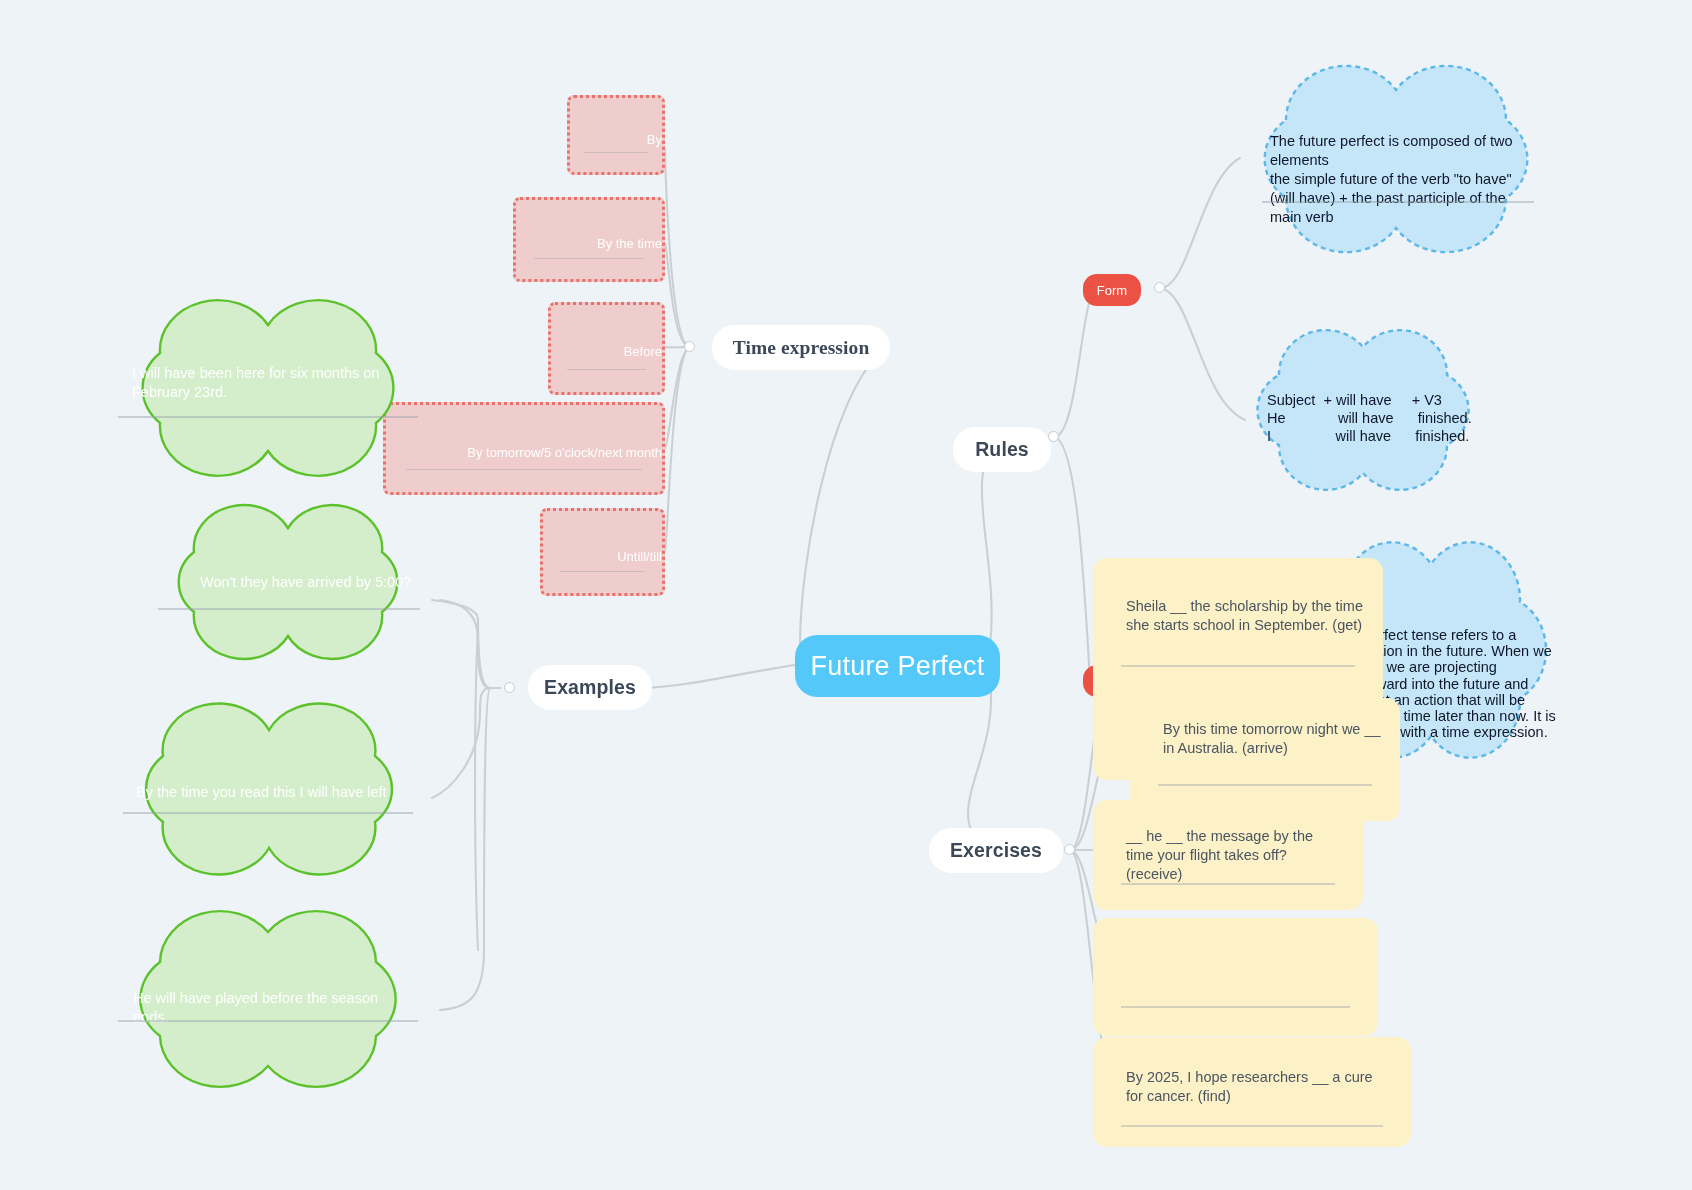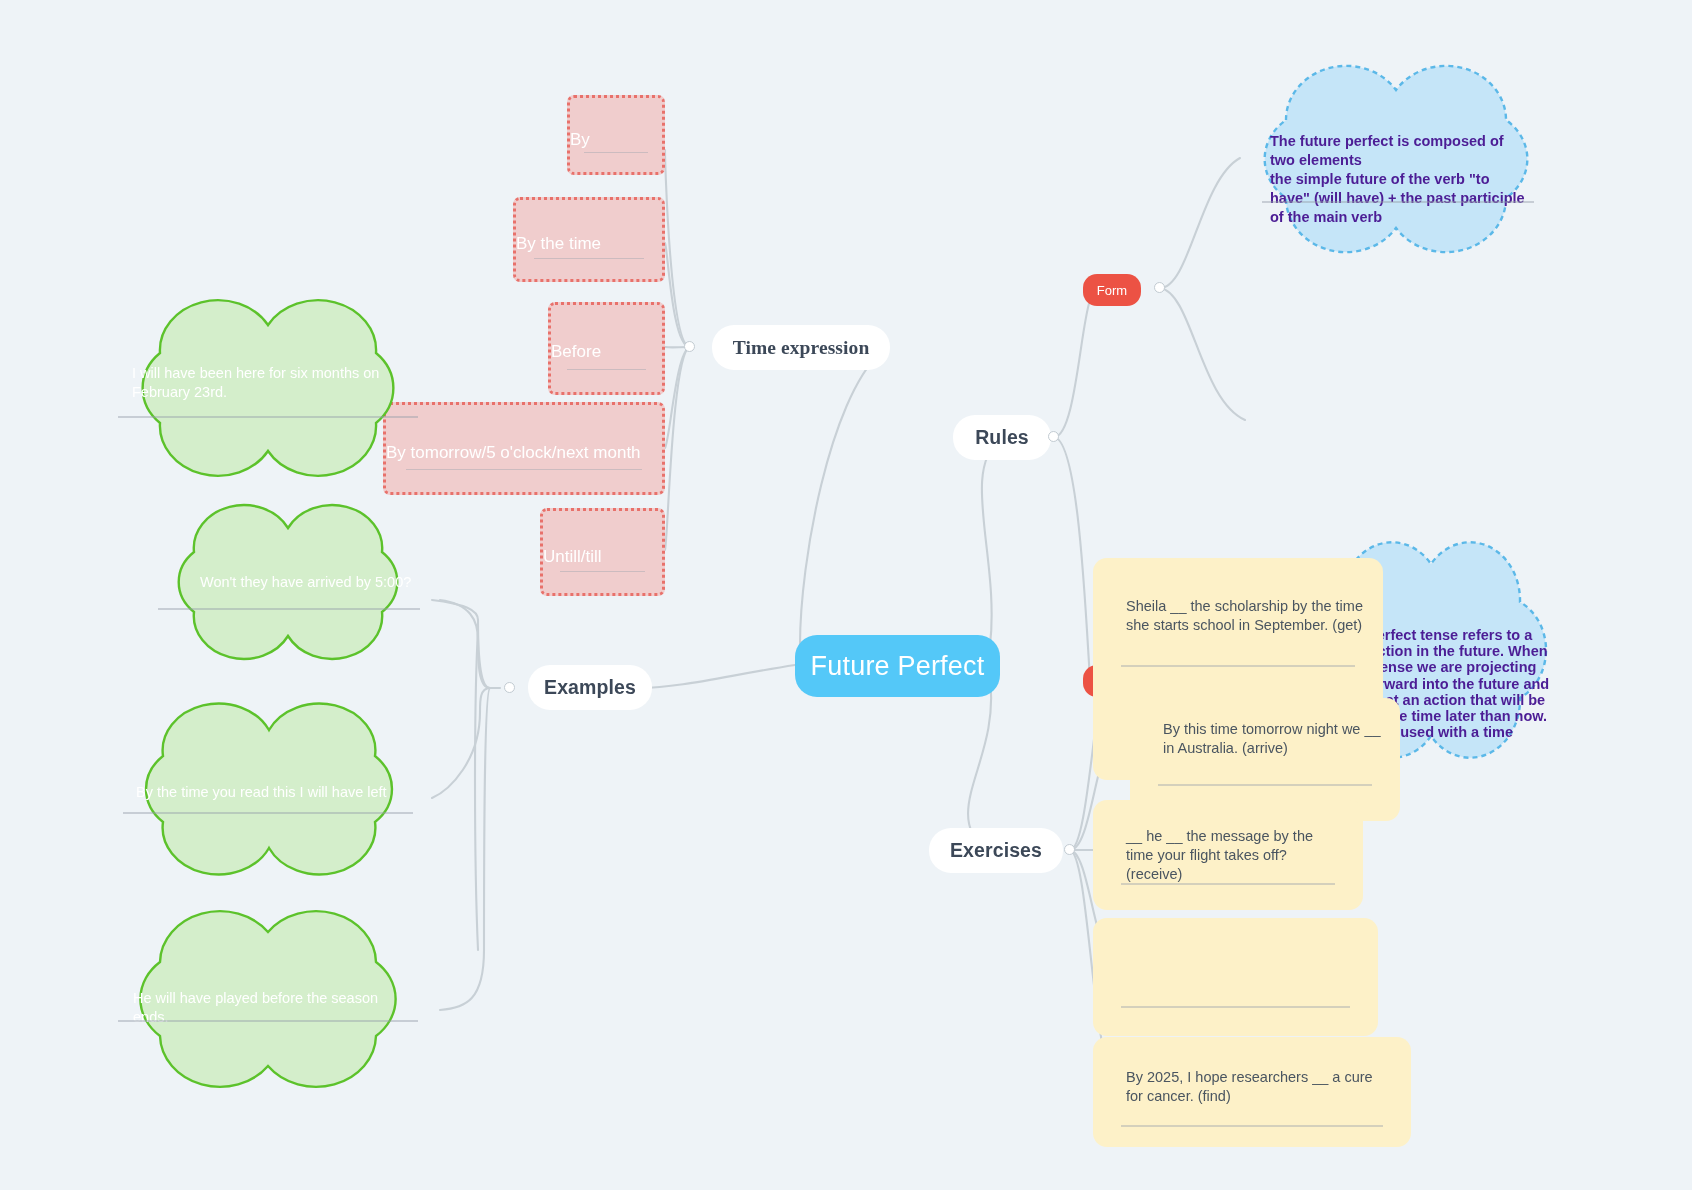--- a/index.html
+++ b/index.html
@@ -102,41 +102,40 @@
     position: absolute;
     height: 1.5px;
     background: rgba(150,160,170,.45);
   }
   .cloud-green .ctext {
     color: #ffffff;
     font-size: 14.5px;
     line-height: 19px;
   }
   .cloud-blue .ctext {
-    color: #4c1d95;
+    color: #0f172a;
     font-size: 14.5px;
     line-height: 19px;
-    font-weight: bold;
   }
 
   
   .redbox {
     position: absolute;
     background: #f0cdcd;
     border: 3px dotted #e8716b;
     border-radius: 7px;
     box-sizing: border-box;
   }
   .redbox .rtext {
     position: absolute;
     left: 0;
     right: 0;
-    text-align: left;
+    text-align: right;
     color: #ffffff;
-    font-size: 17px;
+    font-size: 13px;
     line-height: 19px;
   }
   .redbox .uline {
     position: absolute;
     height: 1.5px;
     background: rgba(150,160,170,.4);
   }
 
   
   .yellowbox {
@@ -209,21 +208,21 @@
   </div>
 
   <div class="pill" style="left:712px; top:325px; width:178px; height:45px;font-family:Liberation Serif, serif;">
     <span>Time expression</span>
   </div>
 
   <div class="pill" style="left:528px; top:665px; width:124px; height:45px;">
     <span>Examples</span>
   </div>
 
-  <div class="pill" style="left:953px; top:415px; width:98px; height:45px;">
+  <div class="pill" style="left:953px; top:427px; width:98px; height:45px;">
     <span>Rules</span>
   </div>
 
   <div class="pill" style="left:929px; top:828px; width:134px; height:45px;">
     <span>Exercises</span>
   </div>
 
   <div class="redpill" style="left:1083px; top:274px; width:58px; height:32px;">
     <span>Form</span>
   </div>
@@ -298,20 +297,28 @@
 
   <div class="cloud cloud-blue" style="left:1222px; top:54px; width:345px; height:210px;">
     <svg viewBox="0 0 345 210" preserveAspectRatio="none">
       <path d="M 64 66 A 60 54 0 0 1 174 36 A 60 54 0 0 1 284 66 A 57 50 0 0 1 284 144 A 60 54 0 0 1 174 174 A 60 54 0 0 1 64 144 A 57 50 0 0 1 64 66 Z" fill="#c5e5f8" stroke="#5bb8e8" stroke-width="2.4" stroke-dasharray="5 4"></path>
     </svg>
     <div class="ctext" style="left:48px; top:78px; width:262px;">The future perfect is composed of two elements
 the simple future of the verb "to have" (will have) + the past participle of the main verb</div>
     <div class="uline" style="left:40px; width:272px; top:147px;"></div>
   </div>
 
+  <div class="cloud cloud-blue" style="left:1229px; top:315px; width:265px; height:190px;">
+    <svg viewBox="0 0 265 190" preserveAspectRatio="none">
+      <path d="M 50 60 A 47 44 0 0 1 134 32 A 47 44 0 0 1 218 60 A 45 41 0 0 1 218 130 A 47 44 0 0 1 134 158 A 47 44 0 0 1 50 130 A 45 41 0 0 1 50 60 Z" fill="#c5e5f8" stroke="#5bb8e8" stroke-width="2.4" stroke-dasharray="5 4"></path>
+    </svg>
+    <div class="ctext" style="left:38px; top:76px; width:215px; white-space:pre; line-height:18px;">Subject  + will have     + V3
+He             will have      finished.
+I                will have      finished.</div>
+  </div>
 
   <div class="cloud cloud-blue" style="left:1290px; top:520px; width:282px; height:260px;">
     <svg viewBox="0 0 282 260" preserveAspectRatio="none">
       <path d="M 52 82 A 50 58 0 0 1 141 44 A 50 58 0 0 1 230 82 A 48 54 0 0 1 230 178 A 50 58 0 0 1 141 216 A 50 58 0 0 1 52 178 A 48 54 0 0 1 52 82 Z" fill="#c5e5f8" stroke="#5bb8e8" stroke-width="2.4" stroke-dasharray="5 4"></path>
     </svg>
     <div class="ctext" style="left:3px; top:107px; width:265px; line-height:16.2px;">The future perfect tense refers to a completed action in the future. When we use this tense we are projecting ourselves forward into the future and looking back at an action that will be completed some time later than now. It is most often used with a time expression.</div>
   </div>
 
   <div class="yellowbox" style="left:1093px; top:558px; width:290px; height:222px;">
     <div class="ytext" style="left:33px; top:39px; width:245px;">Sheila __ the scholarship by the time she starts school in September. (get)</div>

